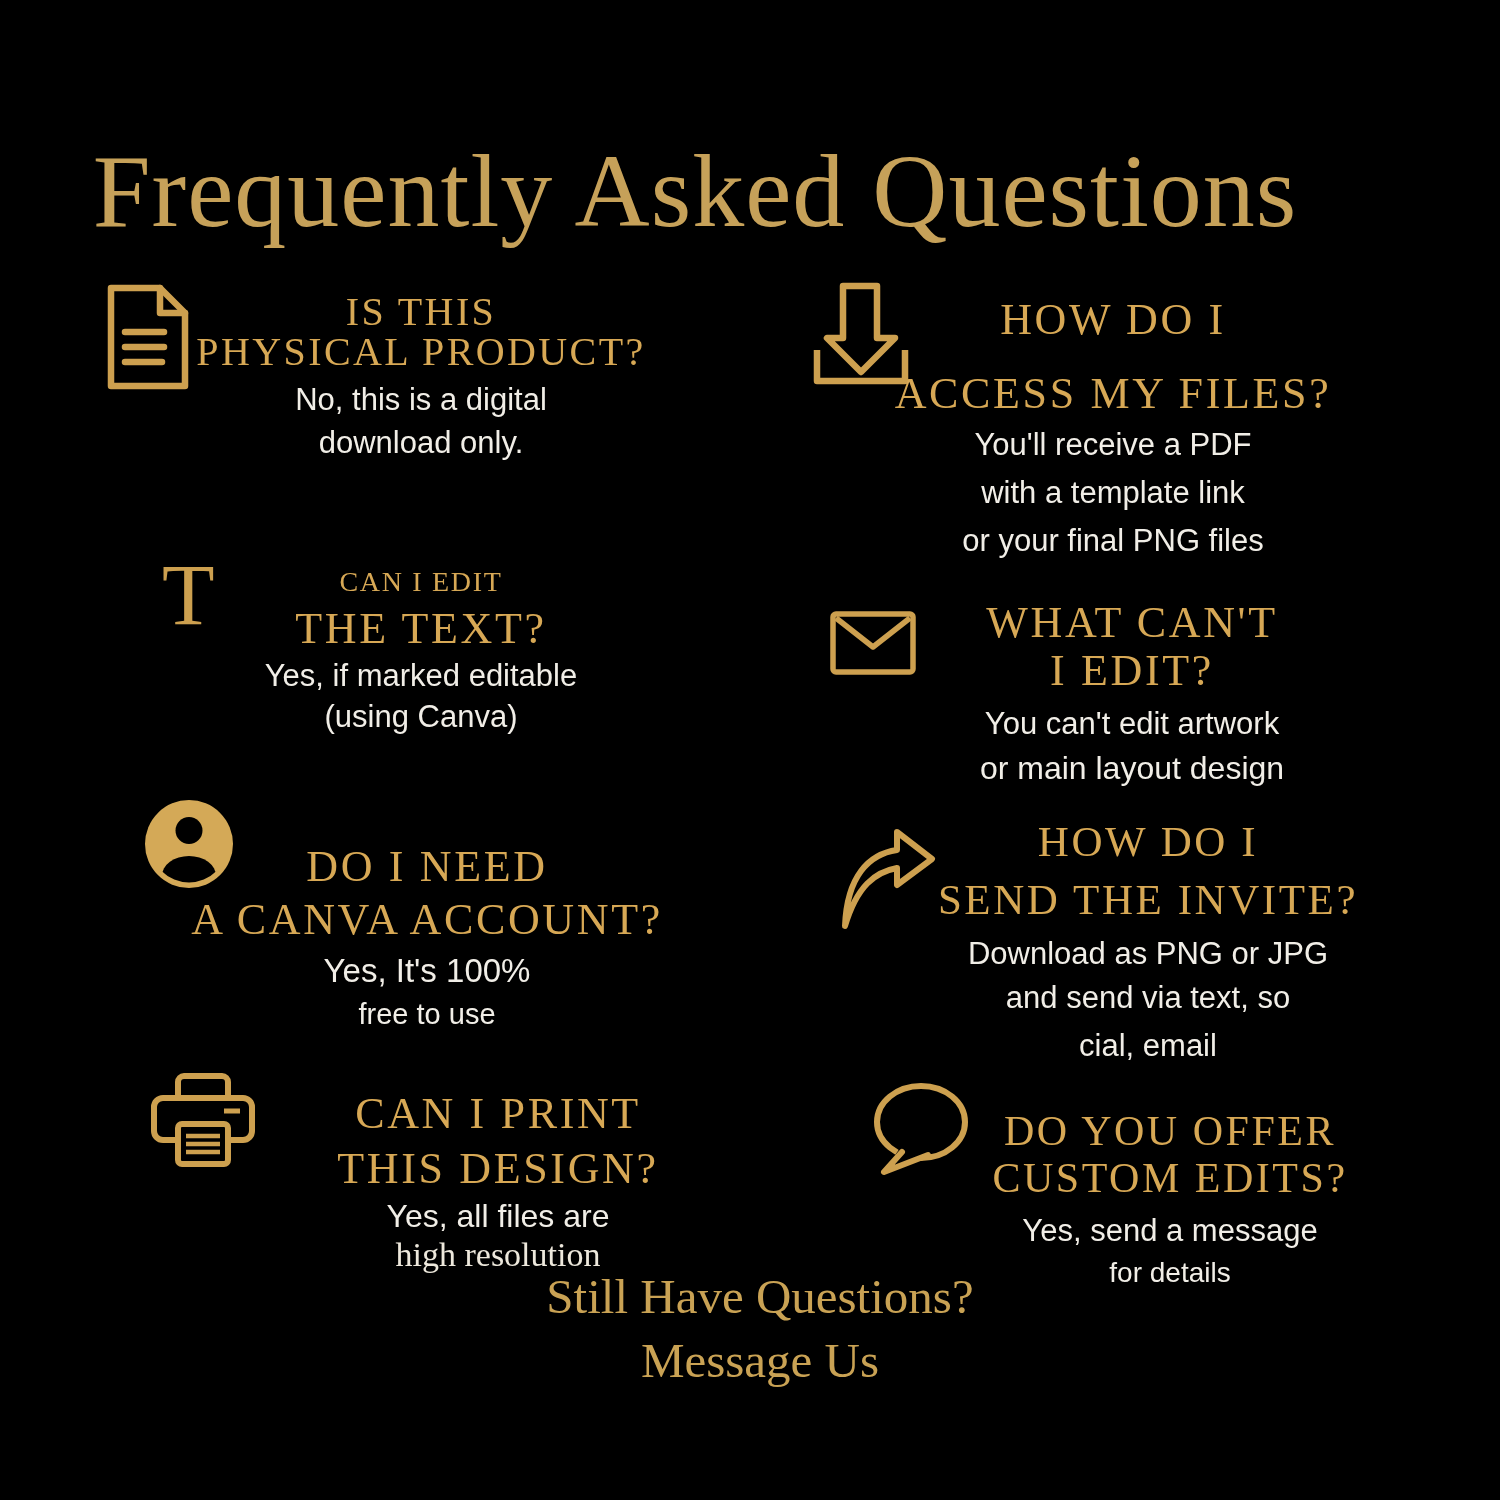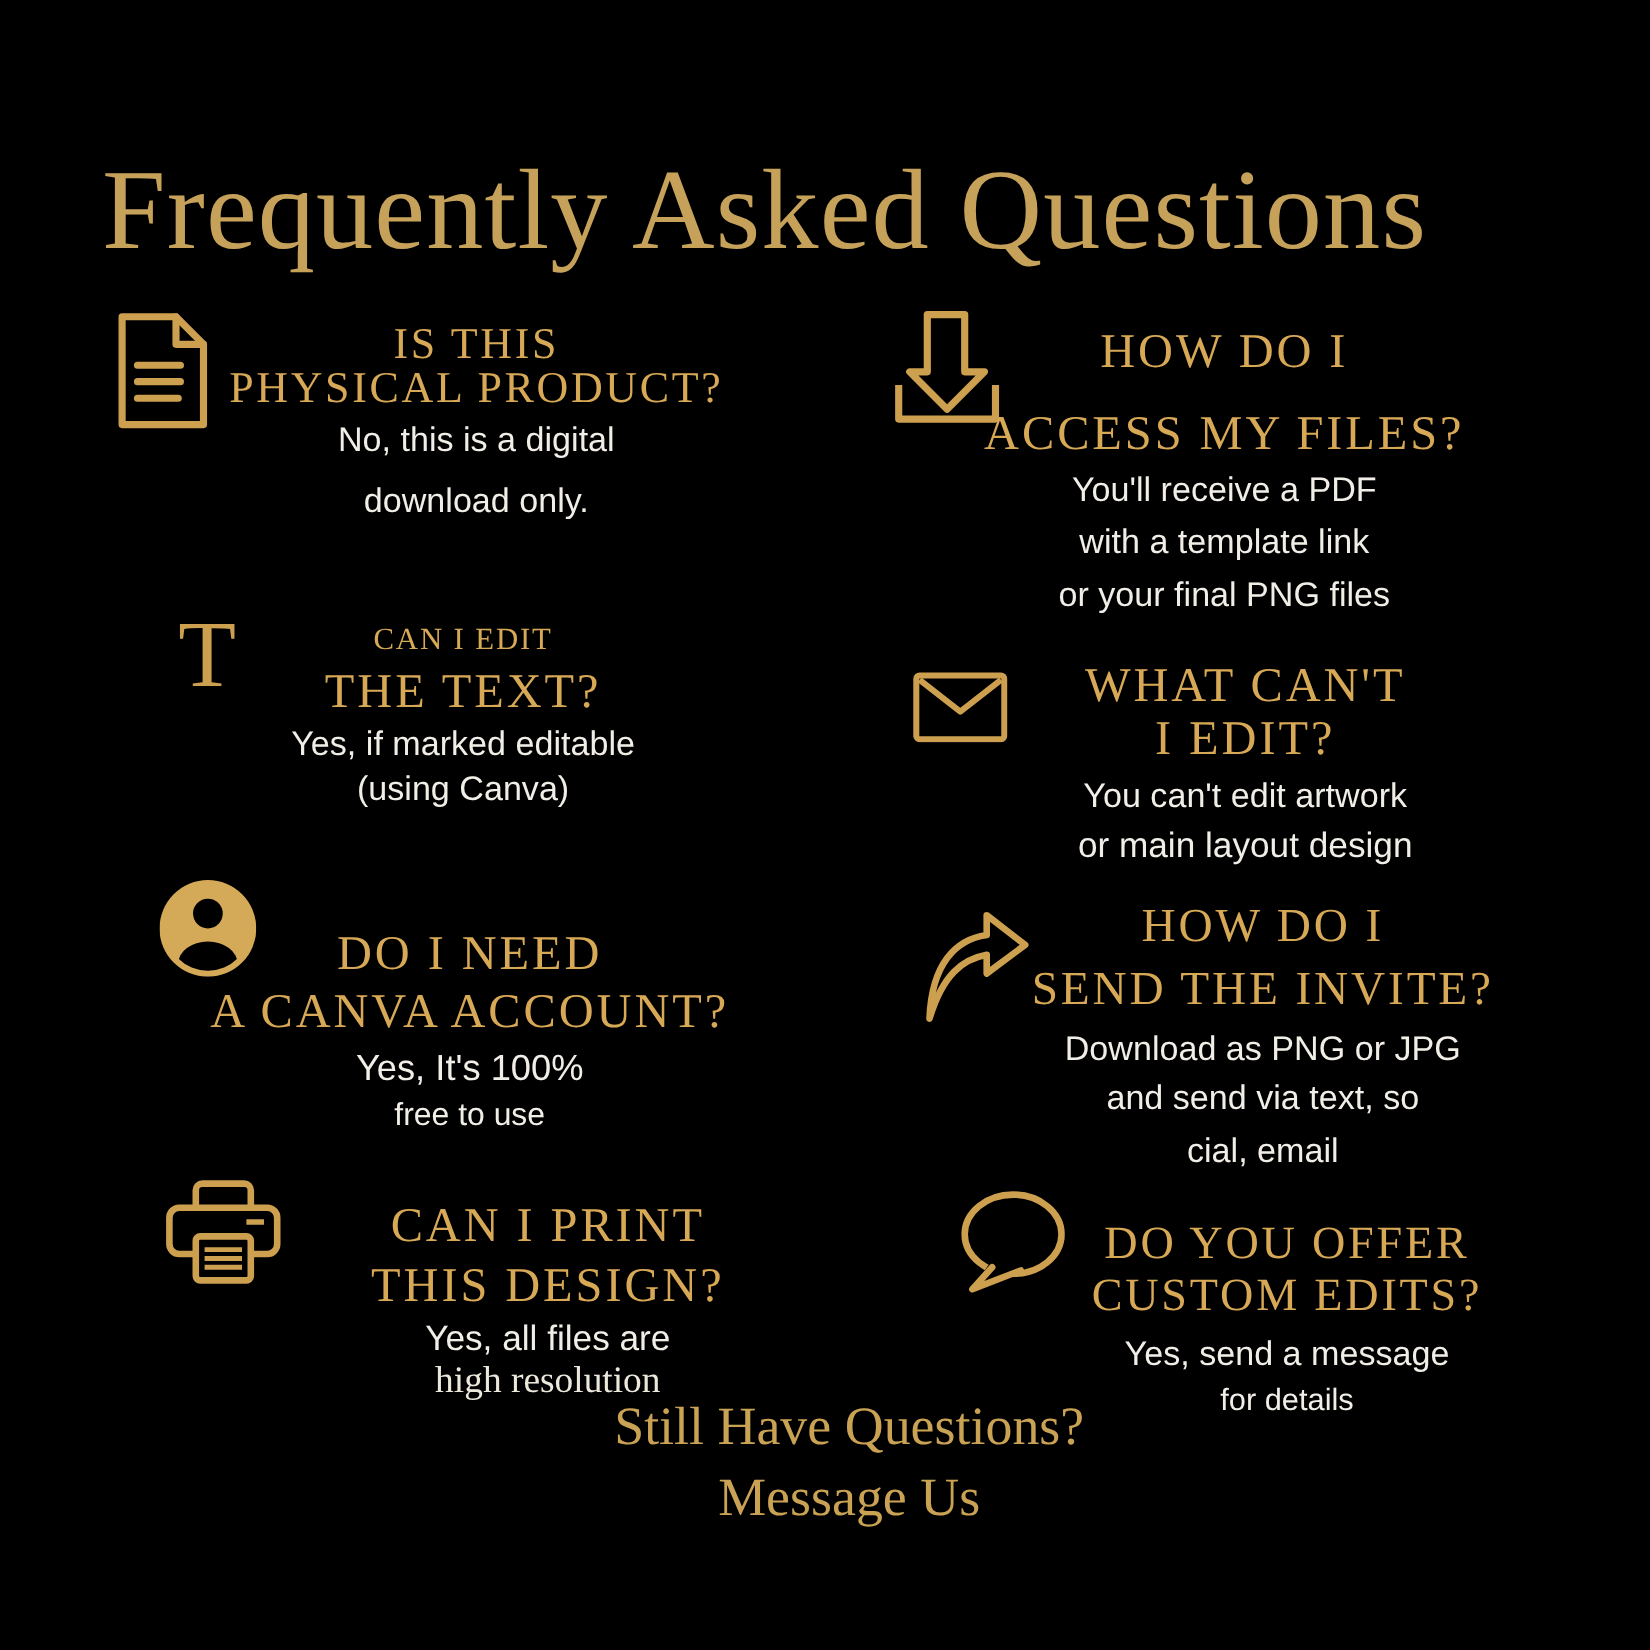--- a/index.html
+++ b/index.html
@@ -19,25 +19,25 @@
     font-family:"Liberation Serif",serif;color:#D7A855;
     letter-spacing:.06em;line-height:1;white-space:nowrap;
   }
   .a{
     font-family:"Liberation Sans",sans-serif;color:#F1EEE7;
     line-height:1;white-space:nowrap;
   }
   .a-serif{font-family:"Liberation Serif",serif;color:#EDE8DC;}
   
   
-  .t-l1{left:133px;top:292px;width:600px;}
+  .t-l1{left:121px;top:292px;width:600px;}
   .t-l1 .h1{font-size:40px;}
   .t-l1 .h2{font-size:40px;margin-top:0px;}
   .t-l1 .a1{font-size:31px;margin-top:12px;}
-  .t-l1 .a2{font-size:31px;margin-top:24px;}
+  .t-l1 .a2{font-size:31px;margin-top:12px;}
   
   .t-l2{left:121px;top:568px;width:600px;}
   .t-l2 .h1{font-size:28px;}
   .t-l2 .h2{font-size:44px;margin-top:11px;}
   .t-l2 .a1{font-size:31px;margin-top:9px;}
   .t-l2 .a2{font-size:31px;margin-top:10px;}
   
   .t-l3{left:127px;top:845px;width:600px;}
   .t-l3 .h1{font-size:44px;}
   .t-l3 .h2{font-size:44px;margin-top:9px;}
@@ -81,21 +81,21 @@
   .i-l2{left:162px;top:552px;font-family:"Liberation Serif",serif;
         font-size:86px;line-height:1;color:#CDA04F;}
   .i-l3{left:145px;top:800px;}
   .i-l4{left:148px;top:1072px;}
   .i-r1{left:810px;top:282px;}
   .i-r2{left:830px;top:611px;}
   .i-r3{left:835px;top:814px;}
   .i-r4{left:872px;top:1082px;}
   
   .footer{
-    position:absolute;left:272px;top:1272px;width:1000px;text-align:center;
+    position:absolute;left:260px;top:1272px;width:1000px;text-align:center;
     font-family:"Liberation Serif",serif;color:#C9A254;line-height:1;
   }
   .footer .f1{font-size:49px;}
   .footer .f2{font-size:49px;margin-top:15px;text-align:center;}
 </style>
 </head>
 <body>
 
 <div class="canvas">
 

